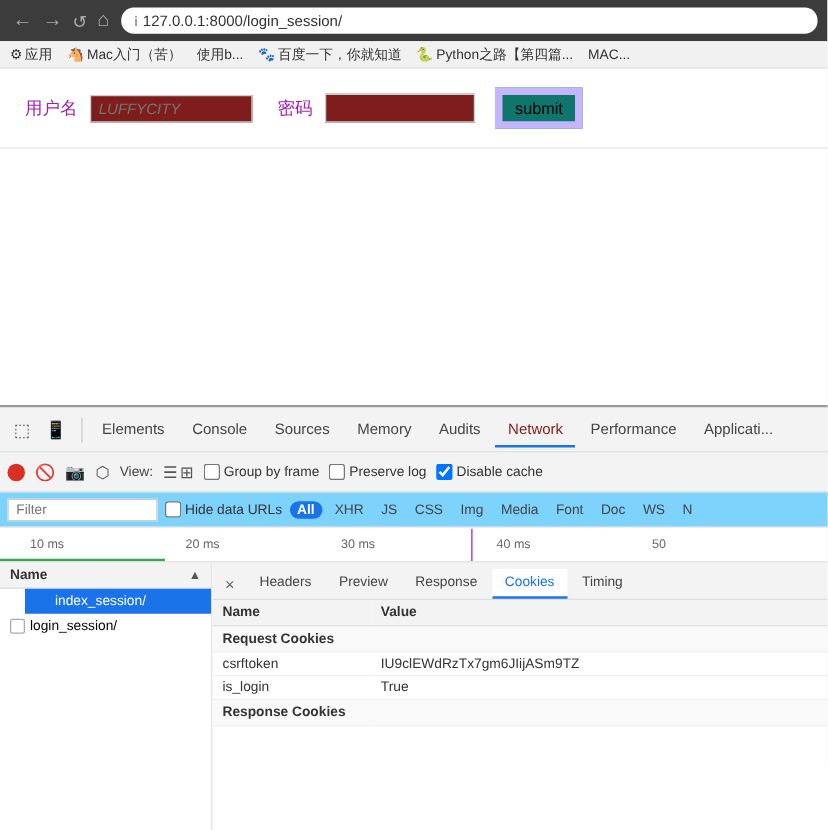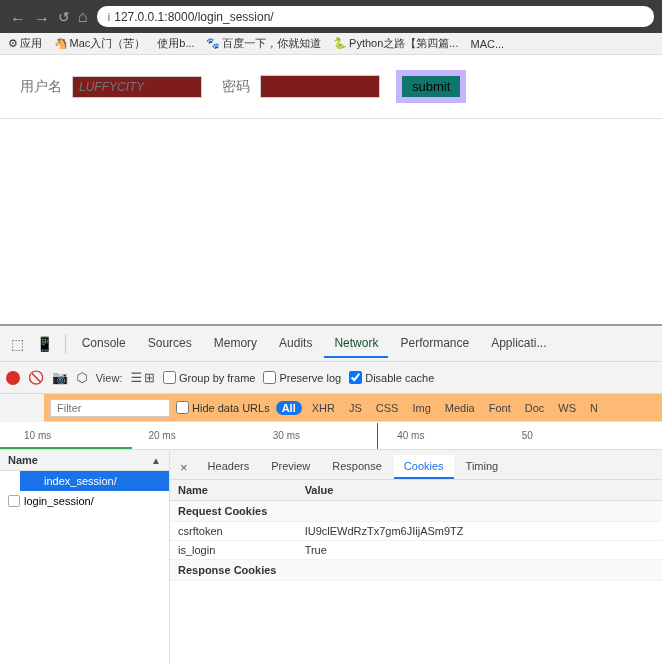--- a/index.html
+++ b/index.html
@@ -12,48 +12,48 @@
     .reload-btn { color: #aaa; background: none; border: none; cursor: pointer; font-size: 14px; }
     .address-bar { flex: 1; background: #fff; border-radius: 10px; padding: 3px 10px; font-size: 12px; color: #333; display: flex; align-items: center; gap: 4px; }
     .address-icon { color: #666; font-size: 11px; }
 
     
     .bookmarks-bar { background: #f1f1f1; border-bottom: 1px solid #ddd; padding: 3px 8px; display: flex; align-items: center; gap: 12px; font-size: 11px; color: #333; white-space: nowrap; overflow: hidden; }
     .bookmark-item { cursor: pointer; display: flex; align-items: center; gap: 2px; }
 
     
     .page-content { background: #fff; padding: 15px 20px; display: flex; align-items: center; gap: 10px; border-bottom: 1px solid #e0e0e0; }
-    .form-label { font-size: 14px; color: #737373; }
+    .form-label { font-size: 14px; color: #a21caf; }
     .form-input { border: 1px solid #ccc; padding: 3px 6px; font-size: 13px; width: 130px; background: #7f1d1d; }
     .submit-btn { background: #0f766e; border: 6px solid #c4b5fd; padding: 3px 10px; font-size: 13px; cursor: pointer; margin-left: 6px; }
 
     
     .devtools { position: absolute; bottom: 0; left: 0; right: 0; background: #f3f3f3; border-top: 2px solid #999; display: flex; flex-direction: column; height: 340px; }
 
     
     .devtools-toolbar { background: #f3f3f3; border-bottom: 1px solid #ddd; display: flex; align-items: center; padding: 0 6px; height: 36px; gap: 2px; }
     .devtools-icon-btn { background: none; border: none; cursor: pointer; padding: 4px 5px; color: #555; font-size: 14px; border-radius: 3px; }
     .devtools-tab { padding: 6px 10px; font-size: 12px; cursor: pointer; color: #444; border-bottom: 2px solid transparent; white-space: nowrap; }
-    .devtools-tab.active { color: #14532d; border-bottom: 2px solid #1a73e8; }
+    .devtools-tab.active { color: #7f1d1d; border-bottom: 2px solid #1a73e8; }
     .devtools-separator { width: 1px; height: 20px; background: #ccc; margin: 0 4px; }
 
     
     .network-toolbar { background: #f3f3f3; border-bottom: 1px solid #ddd; display: flex; align-items: center; padding: 4px 6px; gap: 8px; height: 32px; }
     .record-btn { width: 14px; height: 14px; background: #d93025; border-radius: 50%; border: none; cursor: pointer; }
     .clear-btn { font-size: 13px; color: #555; cursor: pointer; background: none; border: none; }
     .camera-btn { font-size: 13px; color: #555; cursor: pointer; background: none; border: none; }
     .filter-btn { font-size: 13px; color: #555; cursor: pointer; background: none; border: none; }
     .view-label { font-size: 11px; color: #444; }
     .view-btns { display: flex; gap: 2px; }
     .view-btn { font-size: 13px; color: #555; background: none; border: none; cursor: pointer; }
     .checkbox-label { display: flex; align-items: center; gap: 3px; font-size: 11px; color: #333; cursor: pointer; white-space: nowrap; }
     .checkbox-label input { margin: 0; }
 
     
-    .filter-bar { background: #fdba74; border-bottom: 1px solid #ddd; display: flex; align-items: center; padding: 3px 6px; gap: 6px; height: 28px; margin-left: 44px; }
+    .filter-bar { background: #7dd3fc; border-bottom: 1px solid #ddd; display: flex; align-items: center; padding: 3px 6px; gap: 6px; height: 28px; }
     .filter-input { border: 1px solid #ccc; padding: 2px 6px; font-size: 11px; width: 120px; }
     .filter-pill { background: #1a73e8; color: #fff; padding: 1px 6px; border-radius: 10px; font-size: 11px; cursor: pointer; font-weight: bold; }
     .filter-type { font-size: 11px; color: #444; cursor: pointer; padding: 1px 4px; border-radius: 3px; }
 
     
     .timeline { background: #fff; border-bottom: 1px solid #ddd; height: 28px; display: flex; align-items: center; padding: 0 20px; overflow: hidden; position: relative; }
     .timeline-labels { display: flex; gap: 0; width: 100%; }
     .timeline-label { flex: 1; font-size: 10px; color: #666; padding-left: 4px; }
     .timeline-line { position: absolute; bottom: 0; left: 0; right: 0; height: 2px; background: linear-gradient(to right, #34a853 0%, #34a853 20%, transparent 20%); }
     .timeline-marker { position: absolute; bottom: 0; left: 57%; width: 1px; height: 26px; background: #9c27b0; }
@@ -125,20 +125,21 @@
 </div>
 
 <div style="height: 160px; background:#fff;"></div>
 
 <div class="devtools">
 
   <div class="devtools-toolbar">
     <button class="devtools-icon-btn">⬚</button>
     <button class="devtools-icon-btn">📱</button>
     <div class="devtools-separator"></div>
+    <div class="devtools-tab">Elements</div>
     <div class="devtools-tab">Console</div>
     <div class="devtools-tab">Sources</div>
     <div class="devtools-tab">Memory</div>
     <div class="devtools-tab">Audits</div>
     <div class="devtools-tab active">Network</div>
     <div class="devtools-tab">Performance</div>
     <div class="devtools-tab">Applicati...</div>
   </div>
 
   <div class="network-toolbar">

